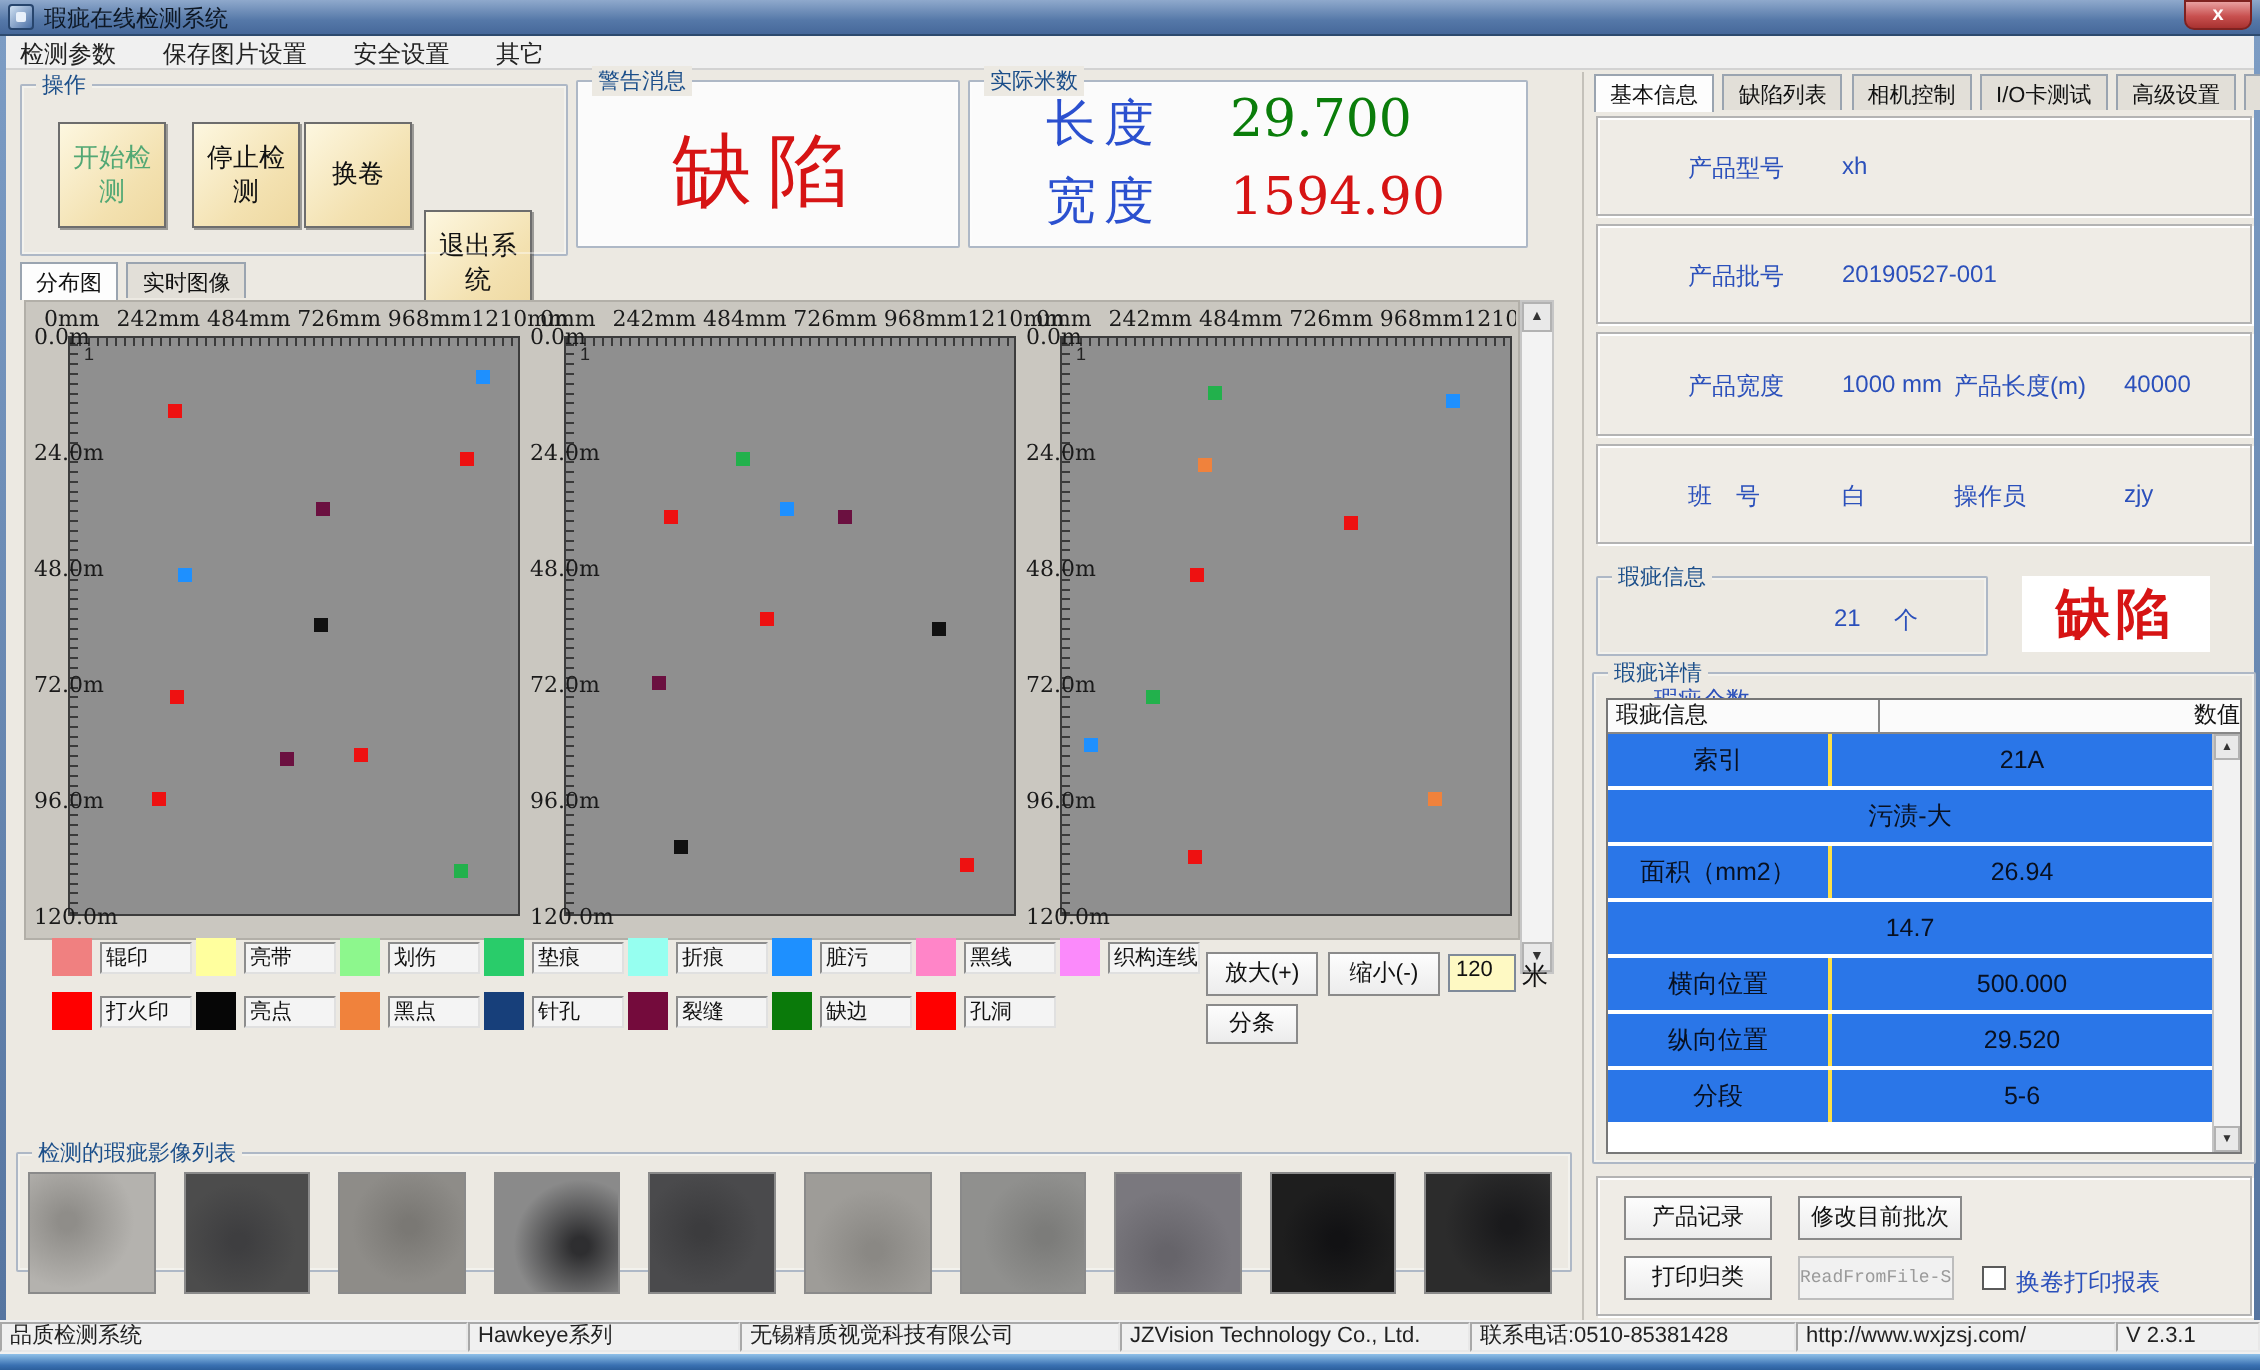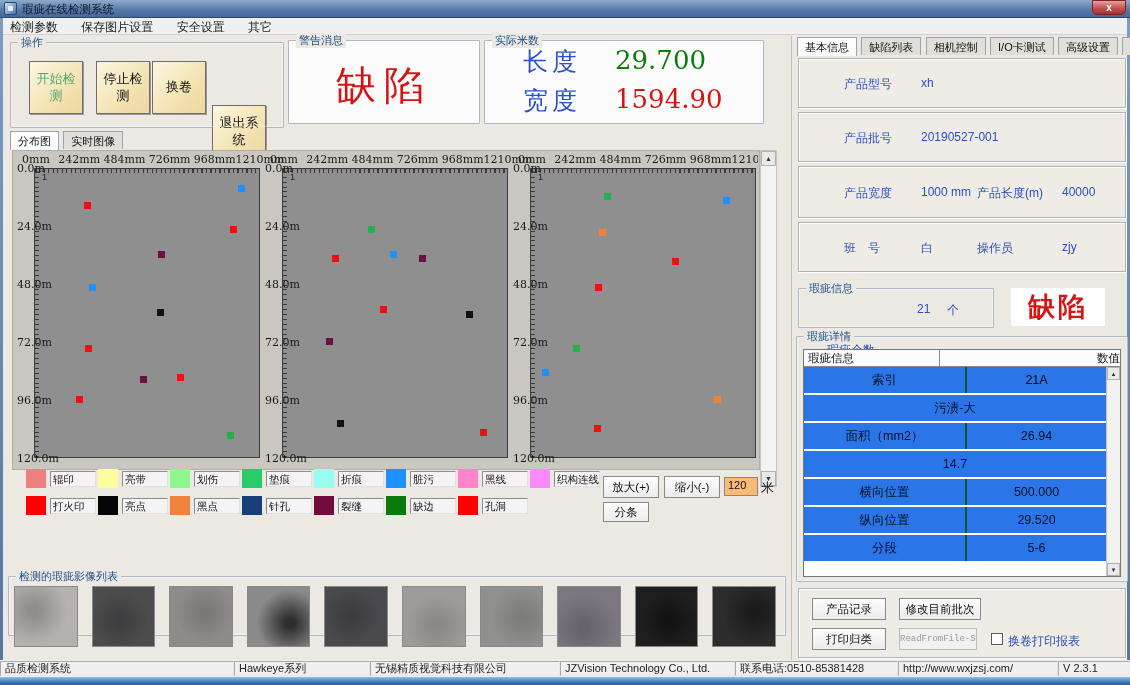--- a/index.html
+++ b/index.html
@@ -68,37 +68,37 @@
   .leg-item{display:inline-flex;width:72px;align-items:center;}
   .leg-swatch{width:20px;height:19px;flex:0 0 20px;}
   .leg-label{margin-left:4px;width:46px;height:16px;background:#f4f4f4;border:1px solid #8d8d8d;
     border-right-color:#e0e0e0;border-bottom-color:#e0e0e0;font-size:10.5px;line-height:14px;
     padding-left:2px;overflow:hidden;white-space:nowrap;}
   
   .btn{position:absolute;border:1px solid #8a8a8a;background:linear-gradient(#fdfdfd,#ececec);
     font-size:11.5px;text-align:center;cursor:pointer;color:#111;}
   .btn.disabled{color:#9a9a9a;font-family:"Liberation Mono","DejaVu Sans Mono",monospace;font-size:9px;
     background:#f1f1f1;border-color:#bdbdbd;overflow:hidden;white-space:nowrap;line-height:20px;cursor:default;}
-  .tinput{position:absolute;border:1px solid #7f8a99;background:#fdba74;font-size:11px;padding:1px 3px;}
+  .tinput{position:absolute;border:1px solid #7f8a99;background:#fef9c3;font-size:11px;padding:1px 3px;}
   
   .rpanel{position:absolute;left:791px;top:36px;width:336px;height:624px;border-left:1px solid #c4c1ba;}
   .info-box{position:absolute;left:6px;width:328px;background:#efece6;border:1px solid #b3b3b3;
     box-shadow:inset 1px 1px 0 #fff,1px 1px 0 #fff;}
   .blue-lab{position:absolute;font-size:12px;color:#2b50bb;}
   .defect-alert{position:absolute;left:219px;top:252px;width:94px;height:38px;background:#fff;
     display:flex;align-items:center;justify-content:center;font-family:"DejaVu Serif","Liberation Serif",serif;
     font-size:27px;font-weight:bold;color:#d61414;letter-spacing:3px;}
   
   .dtable{position:absolute;left:6px;top:12px;width:318px;height:228px;border:1px solid #777;background:#fff;}
   .thead{display:flex;height:17px;border-bottom:1px solid #888;background:#fbfbfb;font-size:11.5px;}
   .thead .tc1{width:136px;border-right:1px solid #888;padding-left:4px;line-height:16px;}
   .thead .tc2{flex:1;text-align:right;line-height:16px;}
   .tbody{position:absolute;left:0;top:17px;right:14px;bottom:0;background:#fff;}
   .trow{display:flex;height:28px;background:#2a76e8;border-bottom:2px solid #fff;cursor:pointer;}
-  .trow .tc1{width:163px;border-right:2px solid #14532d;display:flex;align-items:center;justify-content:center;
+  .trow .tc1{width:112px;border-right:2px solid #fde047;display:flex;align-items:center;justify-content:center;
     font-size:12.5px;color:#081020;}
   .trow .tc2{flex:1;display:flex;align-items:center;justify-content:center;font-size:12.5px;color:#081020;}
   .tscroll{position:absolute;right:0;top:17px;bottom:0;width:14px;background:#f2f2f2;border-left:1px solid #c5c5c5;}
   .tscroll .sarrow{width:13px;height:13px;line-height:12px;font-size:6px;}
   
   .checkbox{position:absolute;width:12px;height:12px;background:#fff;border:1px solid #5a5a5a;cursor:pointer;}
   
   .thumbs{position:absolute;left:10px;top:586px;width:766px;height:64px;display:flex;gap:14px;padding-left:4px;}
   .thumb{width:64px;height:61px;border:1px solid #8a8a8a;cursor:pointer;position:relative;overflow:hidden;}
   

